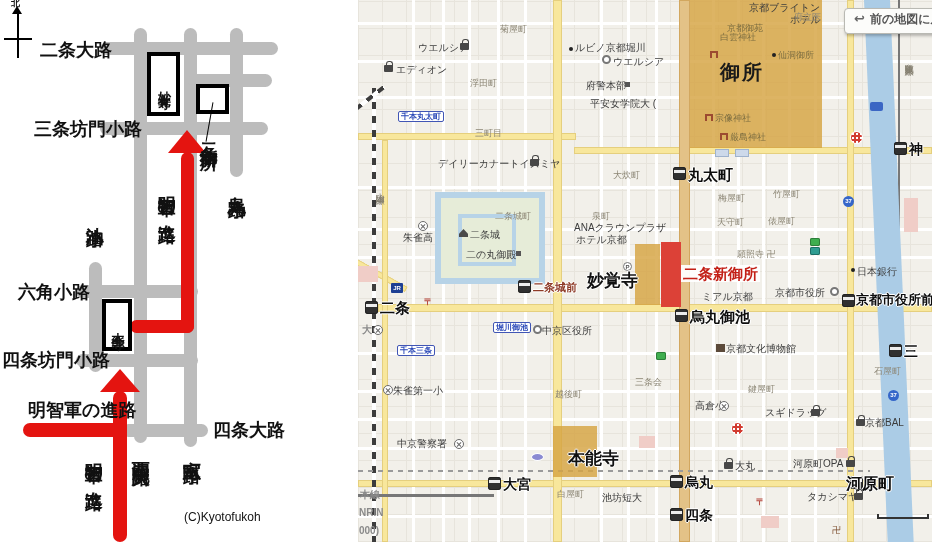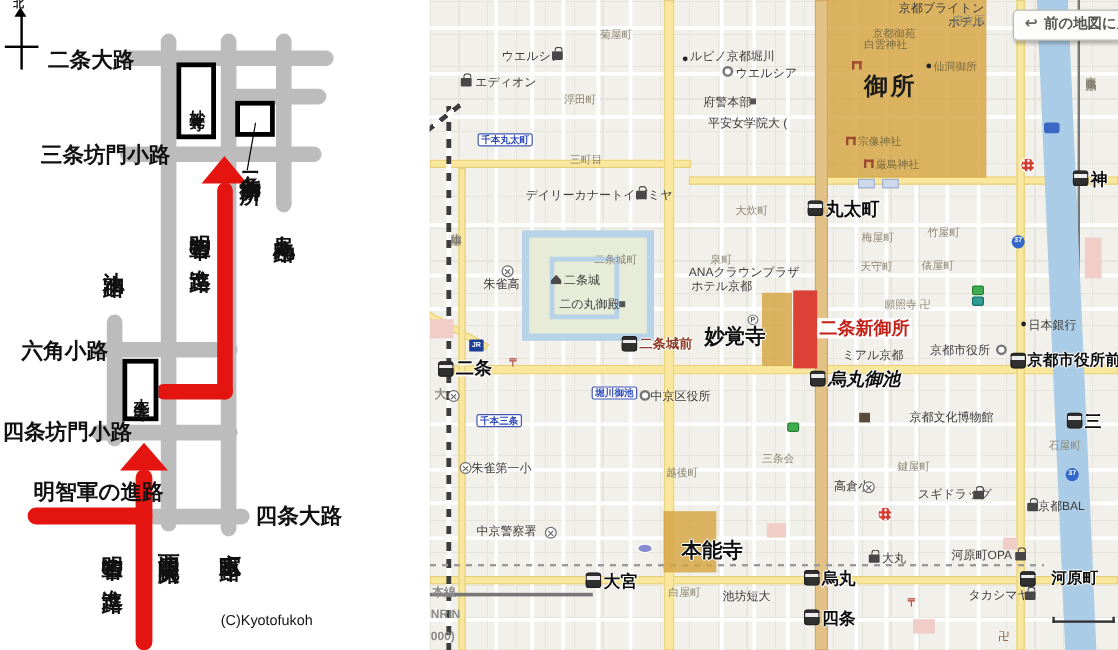--- a/index.html
+++ b/index.html
@@ -249,30 +249,30 @@
       <div class="abs rm-sta-icon" style="left: 160px; top: 280px;"></div>
       <div class="abs rm-sta-red" style="left: 175px; top: 281px;">二条城前</div>
       <div class="abs rm-icon-jr" style="left: 33px; top: 283px;">JR</div>
       <div class="abs rm-poi" style="left: 344px; top: 291px;">ミアル京都</div>
       <div class="abs rm-poi" style="left: 417px; top: 287px;">京都市役所</div>
       <div class="abs rm-icon-gov" style="left: 472px; top: 287px;"></div>
       <div class="abs rm-icon-post" style="left: 66px; top: 297px;">〒</div>
       <div class="abs rm-sta-icon" style="left: 7px; top: 301px;"></div>
       <div class="abs rm-sta" style="left: 22px; top: 299px; font-size: 15px;">二条</div>
       <div class="abs rm-sta-icon" style="left: 317px; top: 309px;"></div>
-      <div class="abs rm-sta" style="left: 332px; top: 308px; font-size: 15px; font-style: italic;">烏丸御池</div>
+      <div class="abs rm-sta" style="left: 332px; top: 308px; font-size: 15px;">烏丸御池</div>
       <div class="abs rm-sta-icon" style="left: 484px; top: 294px;"></div>
       <div class="abs rm-sta" style="left: 498px; top: 293px; font-size: 13px;">京都市役所前</div>
       <div class="abs rm-badge" style="left: 135px; top: 322px;">堀川御池</div>
       <div class="abs rm-icon-gov" style="left: 175px; top: 325px;"></div>
       <div class="abs rm-poi" style="left: 184px; top: 325px;">中京区役所</div>
       <div class="abs rm-frag" style="left: 4px; top: 324px;">大</div>
       <div class="abs rm-icon-school" style="left: 15px; top: 325px;"></div>
       <div class="abs rm-icon-museum" style="left: 358px; top: 344px;"></div>
-      <div class="abs rm-poi" style="left: 368px; top: 343px; padding-left: 32px;">京都文化博物館</div>
+      <div class="abs rm-poi" style="left: 368px; top: 343px;">京都文化博物館</div>
       <div class="abs rm-badge" style="left: 39px; top: 345px;">千本三条</div>
       <div class="abs rm-sta-icon" style="left: 531px; top: 344px;"></div>
       <div class="abs rm-sta" style="left: 546px; top: 343px; font-size: 14px;">三</div>
       <div class="abs rm-icon-bus" style="left: 298px; top: 352px;"></div>
       <div class="abs rm-town" style="left: 516px; top: 366px;">石屋町</div>
       <div class="abs rm-town" style="left: 277px; top: 377px;">三条会</div>
       <div class="abs rm-icon-school" style="left: 25px; top: 385px;"></div>
       <div class="abs rm-poi" style="left: 35px; top: 385px;">朱雀第一小</div>
       <div class="abs rm-town" style="left: 197px; top: 389px;">越後町</div>
       <div class="abs rm-town" style="left: 390px; top: 384px;">鍵屋町</div>
@@ -290,21 +290,21 @@
       <div class="abs rm-icon-oval" style="left: 173px; top: 453px;"></div>
       <div class="abs rm-icon-shop" style="left: 366px; top: 462px;"></div>
       <div class="abs rm-poi" style="left: 377px; top: 460px;">大丸</div>
       <div class="abs rm-poi" style="left: 435px; top: 458px;">河原町OPA</div>
       <div class="abs rm-icon-shop" style="left: 488px; top: 460px;"></div>
       <div class="abs rm-sta-icon" style="left: 130px; top: 477px;"></div>
       <div class="abs rm-sta" style="left: 145px; top: 476px; font-size: 14px;">大宮</div>
       <div class="abs rm-sta-icon" style="left: 312px; top: 475px;"></div>
       <div class="abs rm-sta" style="left: 327px; top: 474px; font-size: 14px;">烏丸</div>
       <div class="abs rm-sta-icon" style="left: 492px; top: 476px;"></div>
-      <div class="abs rm-sta" style="left: 518px; top: 475px; font-size: 13px;">河原町</div>
+      <div class="abs rm-sta" style="left: 488px; top: 475px; font-size: 16px;">河原町</div>
       <div class="abs rm-town" style="left: 199px; top: 489px;">白屋町</div>
       <div class="abs rm-poi" style="left: 244px; top: 492px;">池坊短大</div>
       <div class="abs rm-frag" style="left: 2px; top: 489px;">本線</div>
       <div class="abs rm-icon-post" style="left: 398px; top: 497px;">〒</div>
       <div class="abs rm-poi" style="left: 449px; top: 491px;">タカシマヤ</div>
       <div class="abs rm-icon-shop" style="left: 496px; top: 493px;"></div>
       <div class="abs rm-sta-icon" style="left: 312px; top: 508px;"></div>
       <div class="abs rm-sta" style="left: 327px; top: 507px; font-size: 14px;">四条</div>
       <div class="abs rm-icon-manji" style="left: 474px; top: 525px;">卍</div>
       <div class="abs rm-frag" style="left: 1px; top: 507px;">NRIN</div>

